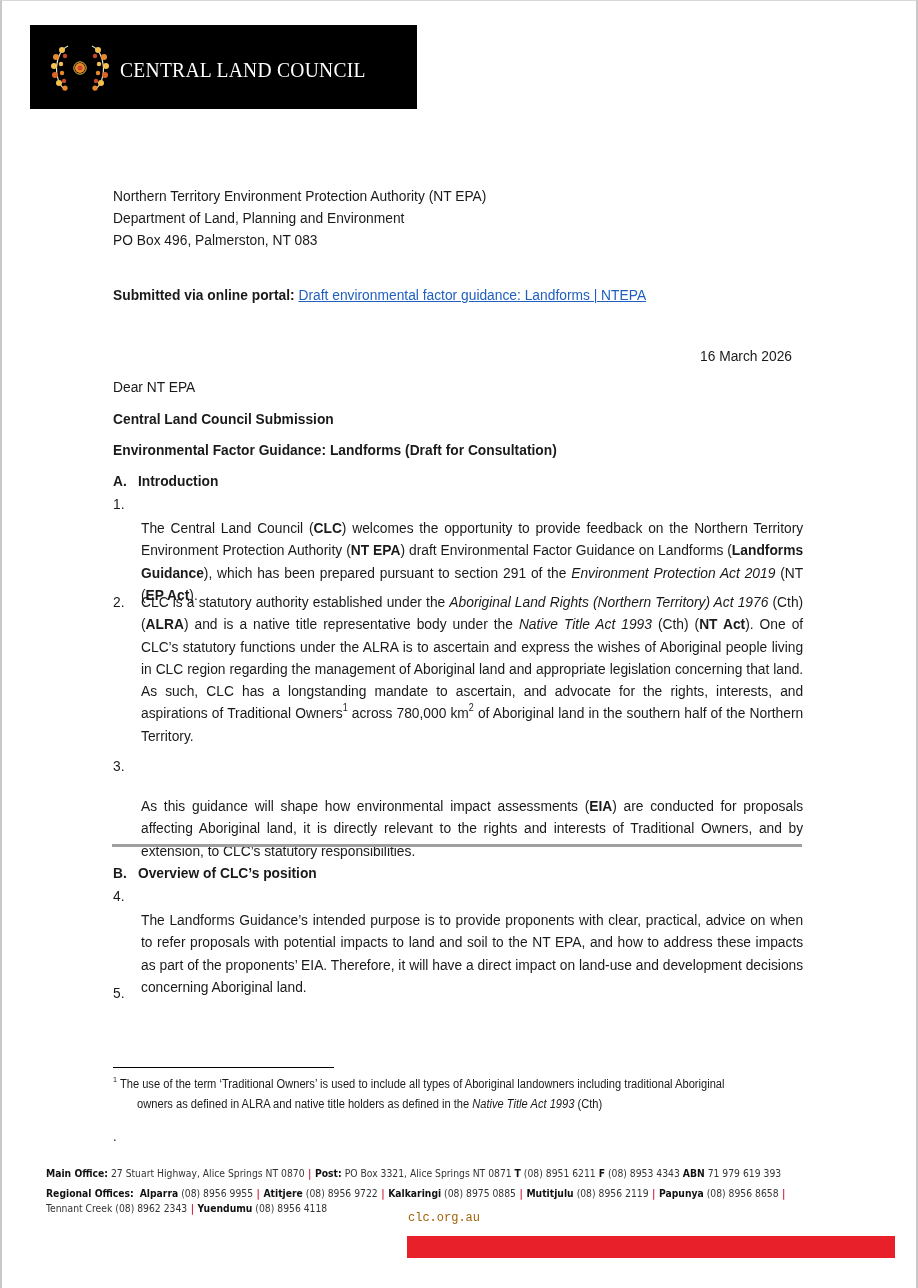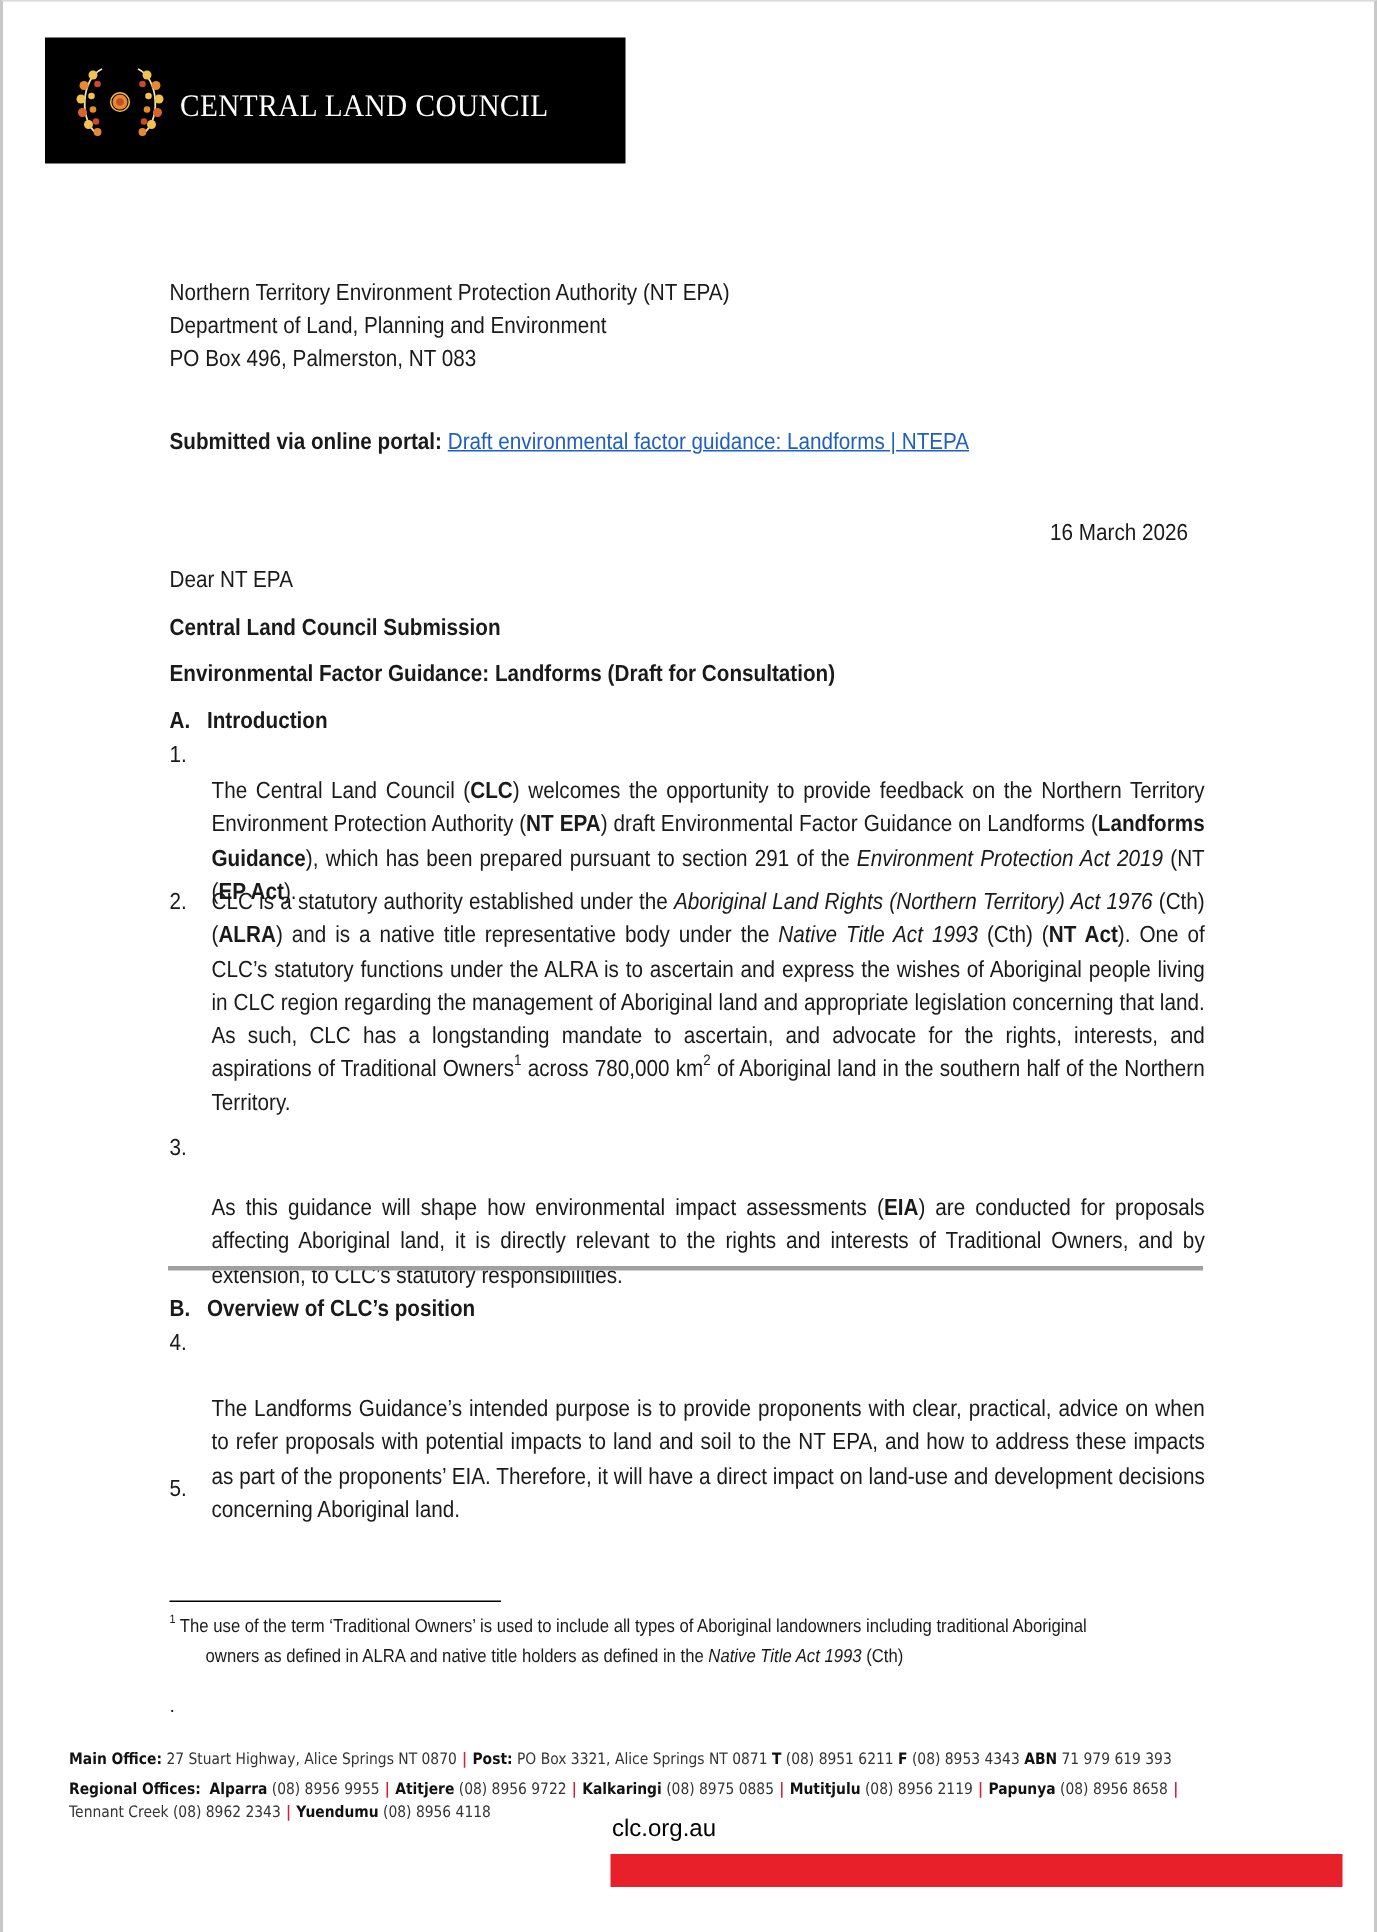--- a/index.html
+++ b/index.html
@@ -37,21 +37,21 @@
   .divider { position: absolute; left: 110px; top: 843px; width: 690px; height: 3px; background: #a0a0a0; }
   .fn-rule { position: absolute; left: 111px; top: 1066px; width: 221px; height: 1px; background: #000; }
   .fn { position: absolute; left: 111px; top: 1073px; width: 700px; font-size: 12.5px; line-height: 20px; }
   .fn .l1 { white-space: nowrap; }
   .fn .l2 { padding-left: 27px; white-space: nowrap; }
   sup { font-size: 65%; line-height: 0; position: relative; top: -0.1em; vertical-align: super; }
   .dot { position: absolute; left: 111px; top: 1128px; font-size: 13px; }
   .footer { position: absolute; left: 44px; font-size: 10.5px; line-height: 15px; color: #333; white-space: nowrap; font-family: "DejaVu Sans", sans-serif; transform: scaleX(0.88); transform-origin: left center; }
   .footer .b { color: #111; }
   .pipe { color: #d0213a; font-weight: bold; padding: 0 4px; }
-  .site { position: absolute; left: 406px; top: 1210px; font-size: 16px; color: #000000; font-family: Liberation Sans, sans-serif; }
+  .site { position: absolute; left: 406px; top: 1210px; font-size: 12px; color: #a16207; font-family: Liberation Mono, monospace; }
   .redbar { position: absolute; left: 405px; top: 1235px; width: 488px; height: 22px; background: #e8202a; }
 </style>
 </head>
 <body>
 
 <div class="page">
 
   <div class="logo">
     <svg class="logo-art" viewBox="0 0 64 52">
       <g fill="none" stroke="#e9e2c8" stroke-width="1.2">
@@ -127,21 +127,21 @@
     </div>
   </div>
 
   <div class="divider"></div>
 
   <div class="sec narrow" style="top:861px">
     <span class="letter">B.</span><span>Overview of CLC’s position</span>
   </div>
 
   <div class="num narrow" style="top:884px">4.</div>
-  <div class="para" style="top:928px">
+  <div class="para" style="top:908px">
     <div class="para-inner">The Landforms Guidance’s intended purpose is to provide proponents with clear, practical, advice on when to refer proposals with potential impacts to land and soil to the NT EPA, and how to address these impacts as part of the proponents’ EIA. Therefore, it will have a direct impact on land-use and development decisions concerning Aboriginal land.</div>
   </div>
 
   <div class="num narrow" style="top:981px">5.</div>
 
   <div class="fn-rule"></div>
   <div class="fn narrow">
     <div class="l1"><sup>1</sup> <span>The use of the term ‘Traditional Owners’ is used to include all types of Aboriginal landowners including traditional Aboriginal</span></div>
     <div class="l2"><span>owners as defined in ALRA and native title holders as defined in the </span><span class="i">Native Title Act 1993</span><span> (Cth)</span></div>
   </div>

